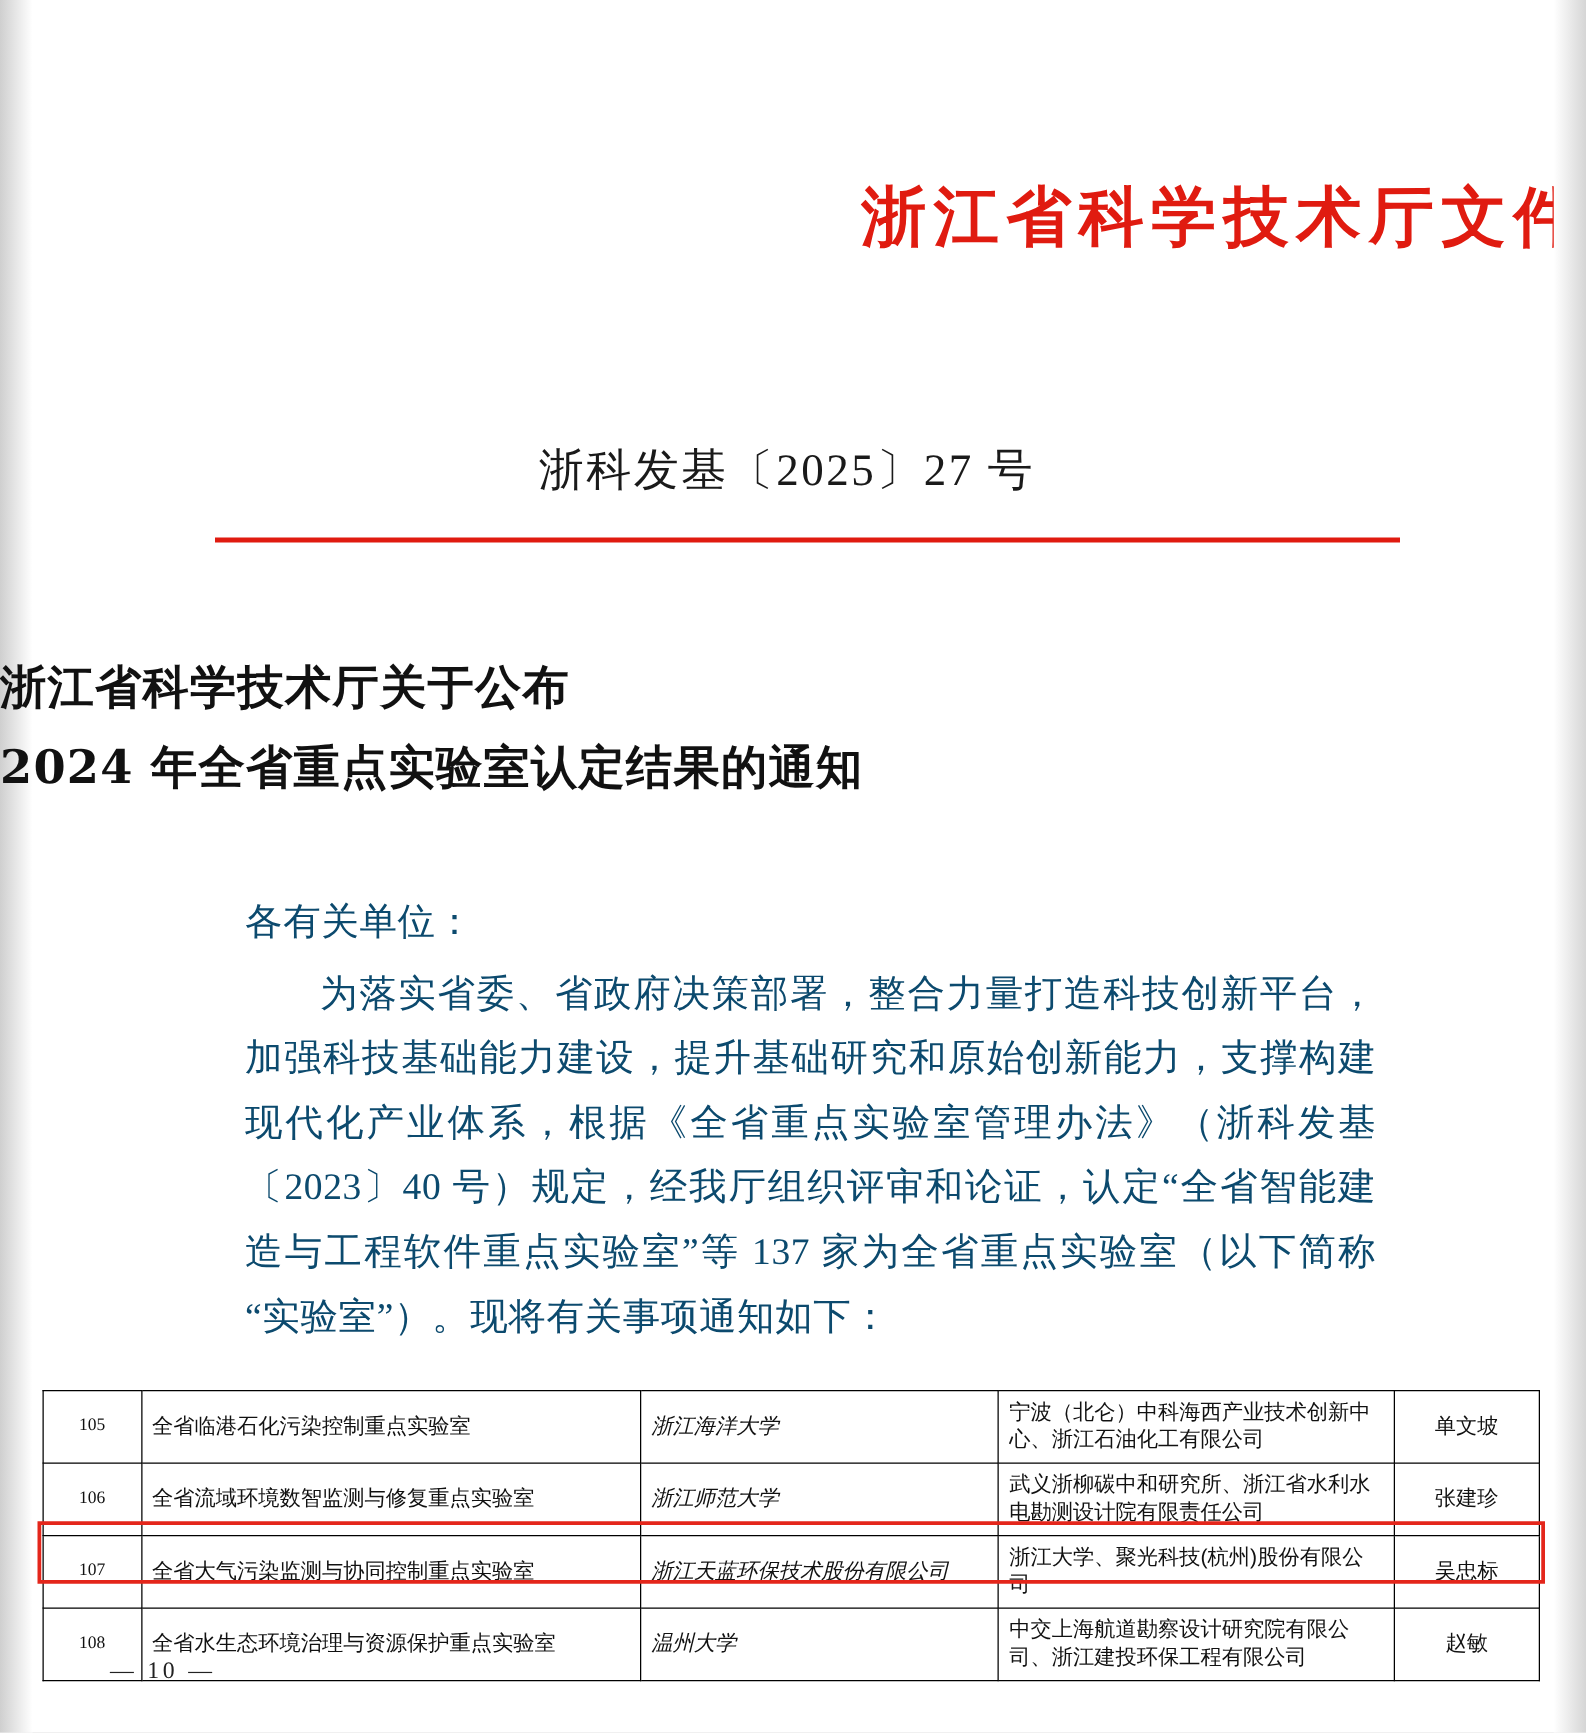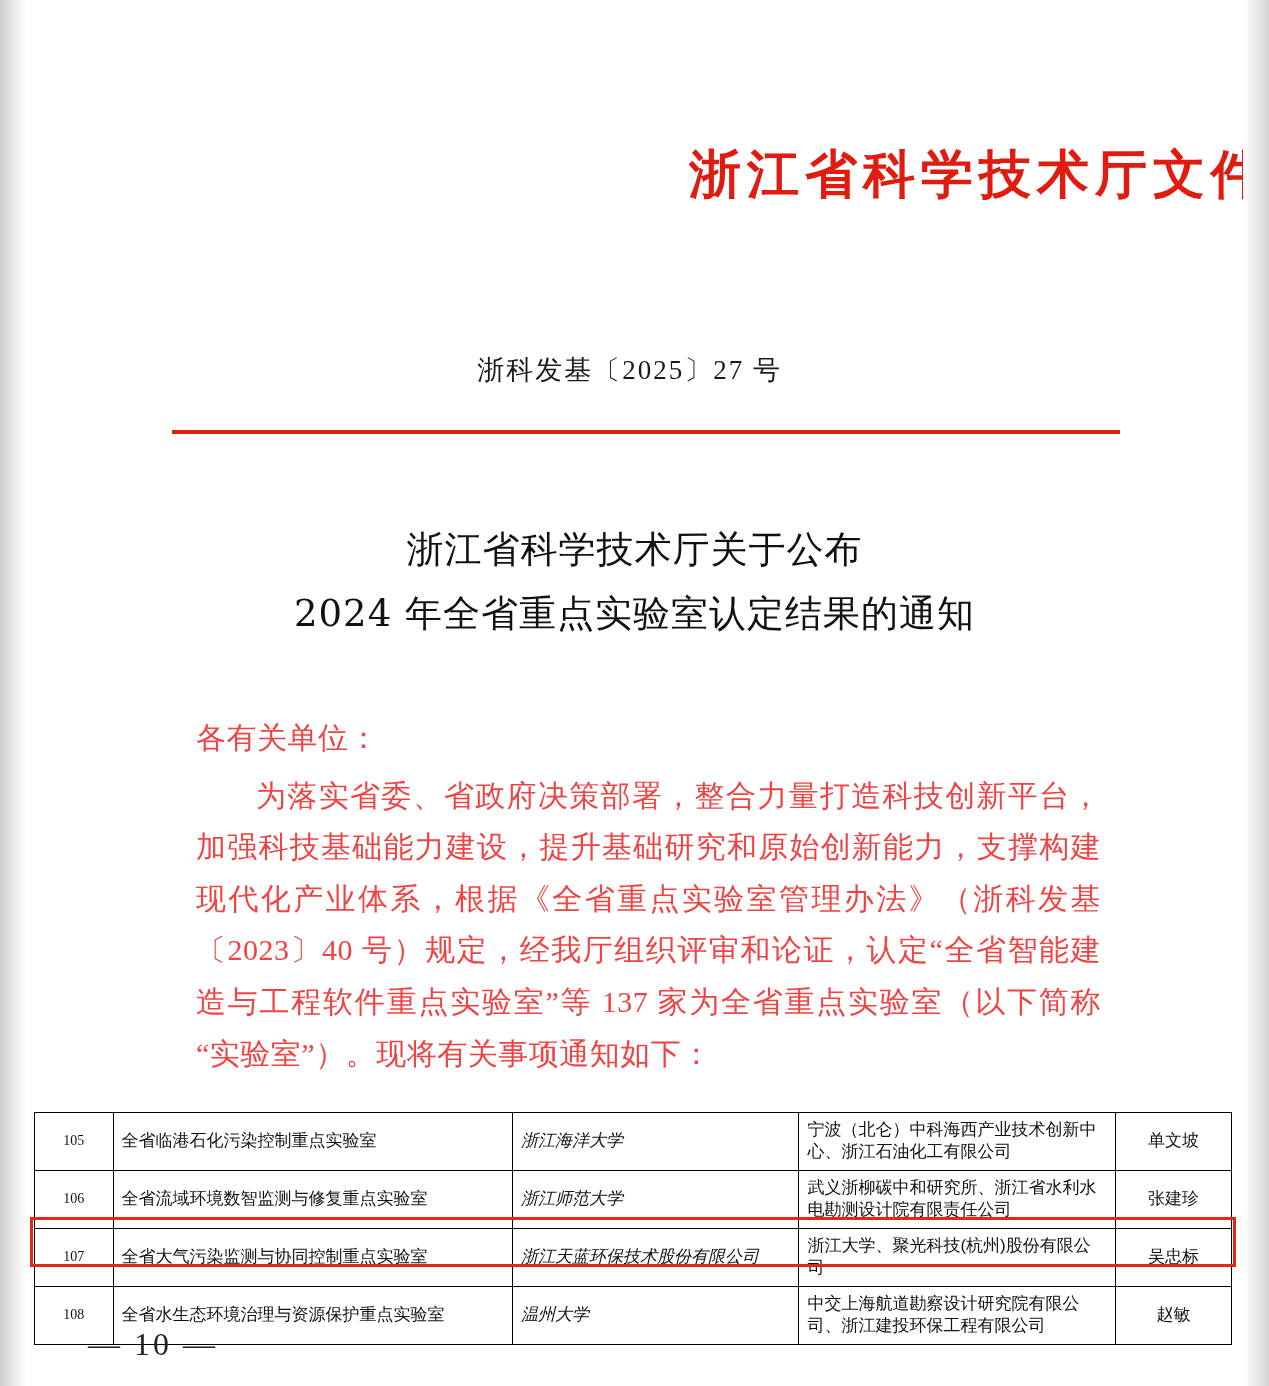--- a/index.html
+++ b/index.html
@@ -54,57 +54,56 @@
     line-height: 1;
     white-space: nowrap;
   }
 
   .doc-number {
     position: absolute;
     top: 352px;
     left: 0;
     width: 1259px;
     text-align: center;
-    font-size: 27px;
+    font-size: 36px;
     letter-spacing: 2px;
     color: #1a1a1a;
   }
 
   .red-rule {
     position: absolute;
     top: 430px;
     left: 172px;
     width: 948px;
     height: 4px;
     background: #e01b10;
   }
 
   .notice-heading {
     position: absolute;
     top: 522px;
     left: 0;
     width: 1269px;
-    text-align: center;
     font-family: "DejaVu Serif", "Liberation Serif", serif;
-    font-weight: normal;
+    font-weight: bold;
     font-size: 37px;
     line-height: 1.5;
     color: #111;
     letter-spacing: 1px;
   }
   .notice-heading .l2 { display: block; margin-top: 8px; }
 
   .body-text {
     position: absolute;
     top: 712px;
     left: 196px;
     width: 905px;
     font-size: 30px;
     line-height: 1.72;
-    color: #ef4444;
+    color: #0c4a6e;
     letter-spacing: 0.5px;
     text-align: justify;
   }
   .body-text p { margin: 0 0 6px 0; }
   .body-text .indent { text-indent: 2em; }
 
   
   .table-wrap {
     position: absolute;
     left: 34px;
@@ -139,21 +138,21 @@
     height: 50px;
     border: 3px solid #e4261b;
     box-sizing: border-box;
     pointer-events: none;
   }
 
   .page-number {
     position: absolute;
     top: 1326px;
     left: 88px;
-    font-size: 32px;
+    font-size: 19px;
     color: #222;
     letter-spacing: 3px;
     font-family: "Liberation Serif", serif;
   }
 </style>
 </head>
 <body>
 
 <div class="page">
 

